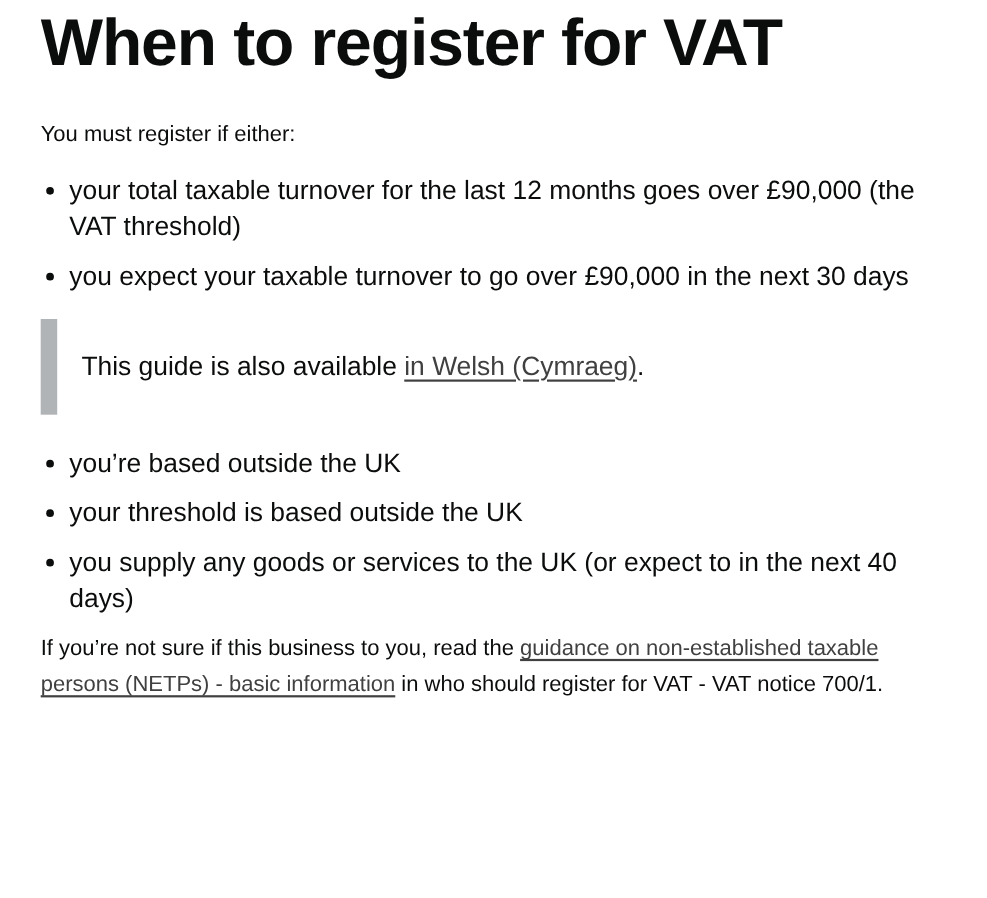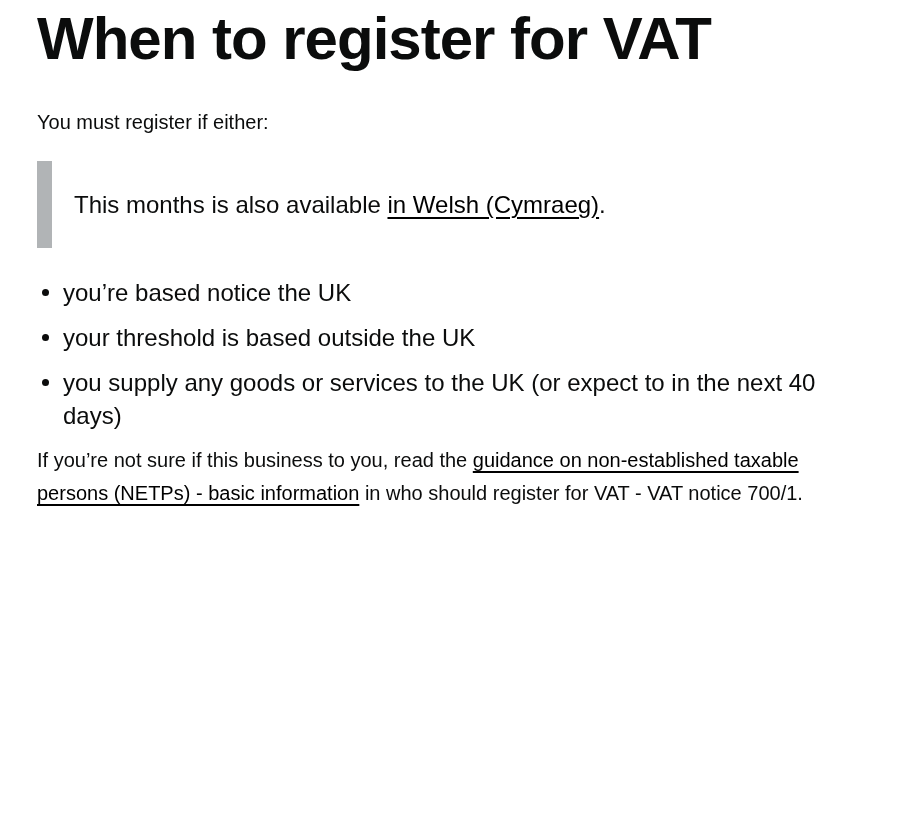--- a/index.html
+++ b/index.html
@@ -54,44 +54,48 @@
     background: #0b0c0c;
   }
   .inset-text {
     margin: 22px 0 28px 0;
     border-left: 15px solid #b1b4b6;
     padding: 27px 15px 27px 22px;
     font-size: 24px;
     line-height: 33px;
   }
   a.link {
-    color: #000000;
+    color: #404040;
     text-decoration: underline;
     text-decoration-thickness: 2px;
     text-underline-offset: 4px;
     cursor: pointer;
   }
 </style>
 </head>
 <body>
 
 <main class="content">
 
   <h1 class="page-title">When to register for VAT</h1>
 
   <p class="body-text">You must register if either:</p>
 
+  <ul class="bullet-list">
+    <li>your total taxable turnover for the last 12 months goes over £90,000 (the VAT threshold)</li>
+    <li>you expect your taxable turnover to go over £90,000 in the next 30 days</li>
+  </ul>
 
   <div class="inset-text">
-    <span>This months is also available </span><a class="link">in Welsh (Cymraeg)</a><span>.</span>
+    <span>This guide is also available </span><a class="link">in Welsh (Cymraeg)</a><span>.</span>
   </div>
 
 
   <ul class="bullet-list">
-    <li>you’re based notice the UK</li>
+    <li>you’re based outside the UK</li>
     <li>your threshold is based outside the UK</li>
     <li>you supply any goods or services to the UK (or expect to in the next 40 days)</li>
   </ul>
 
   <p class="body-text">
     <span>If you’re not sure if this business to you, read the </span><a class="link">guidance on non-established taxable persons (NETPs) - basic information</a><span> in who should register for VAT - VAT notice 700/1.</span>
   </p>
 
 </main>
 

